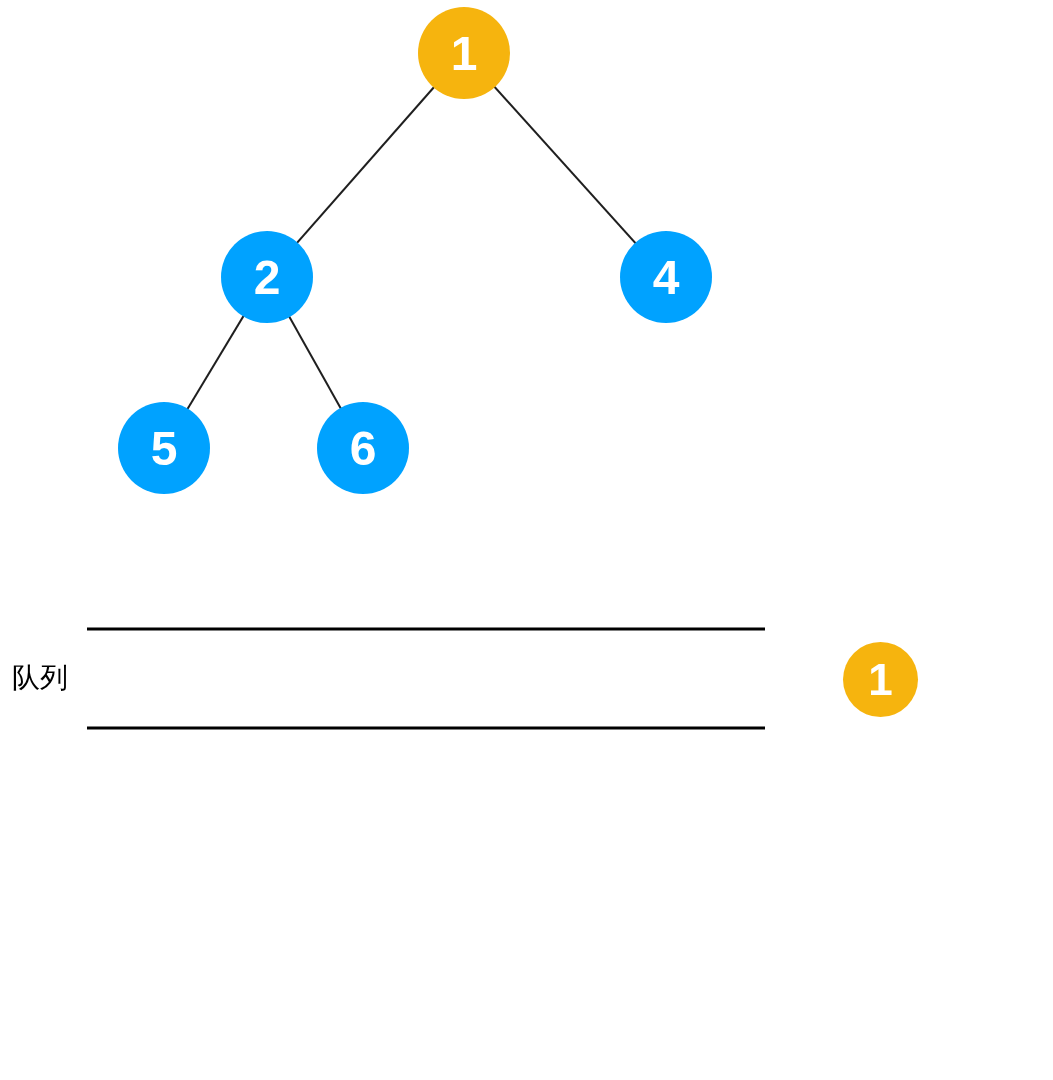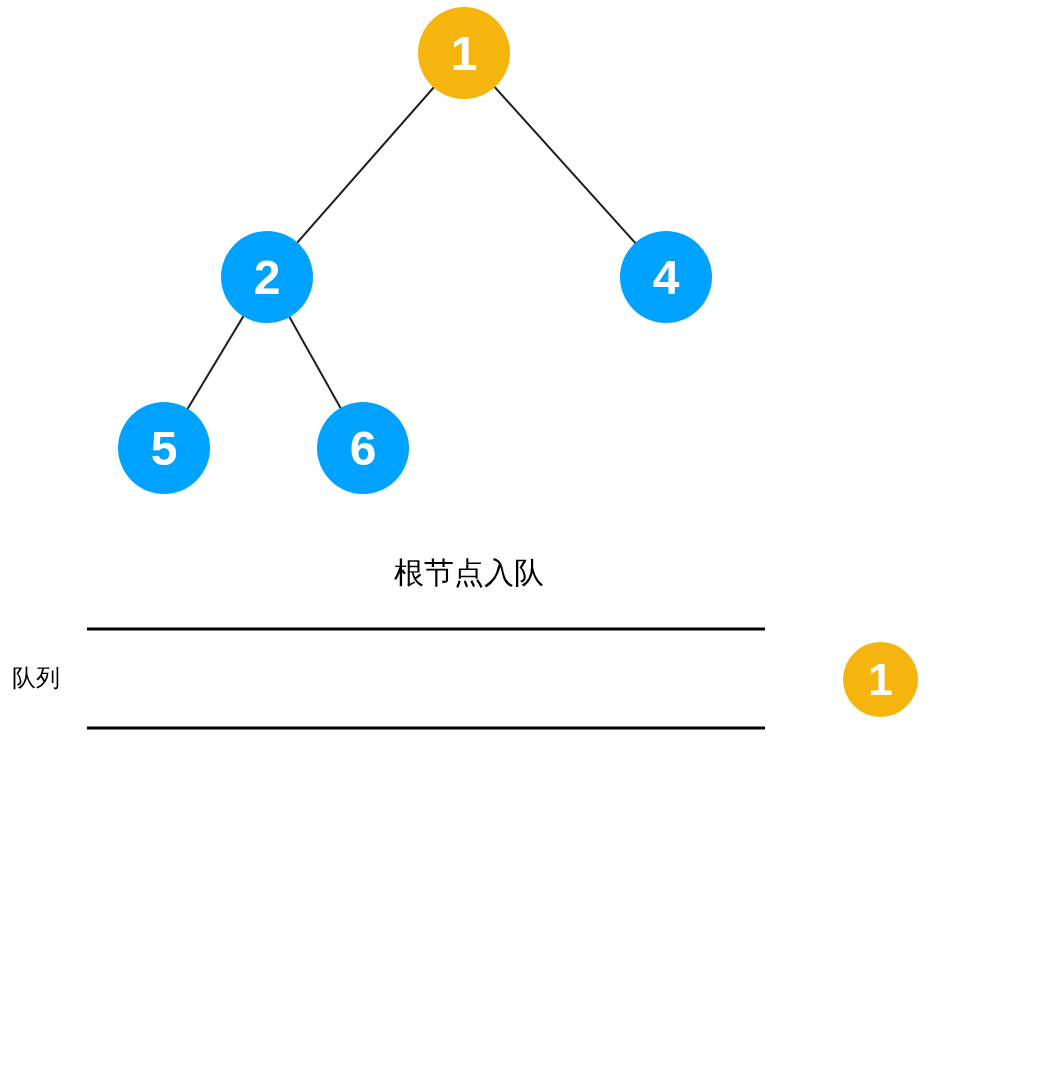--- a/index.html
+++ b/index.html
@@ -73,21 +73,21 @@
     transform: translate(-50%, -50%);
     font-size: 30px;
     color: var(--label-text);
     white-space: nowrap;
   }
   .queue-label {
     position: absolute;
     left: 12px;
     top: 678px;
     transform: translateY(-50%);
-    font-size: 24px;
+    font-size: 28px;
     color: var(--label-text);
     white-space: nowrap;
   }
 </style>
 </head>
 <body>
 
 <div class="canvas">
 
   <svg class="lines-svg" width="1053" height="1080" viewBox="0 0 1053 1080">
@@ -112,21 +112,20 @@
   </div>
 
   <div class="node big child" style="left:118px; top:402px;">
     <span>5</span>
   </div>
 
   <div class="node big child" style="left:317px; top:402px;">
     <span>6</span>
   </div>
 
-  <div class="caption">根节点入队</div>
 
   <div class="queue-label">队列</div>
 
   <div class="node small root" style="left:843px; top:642px;">
     <span>1</span>
   </div>
 
 </div>
 
 </body></html>

